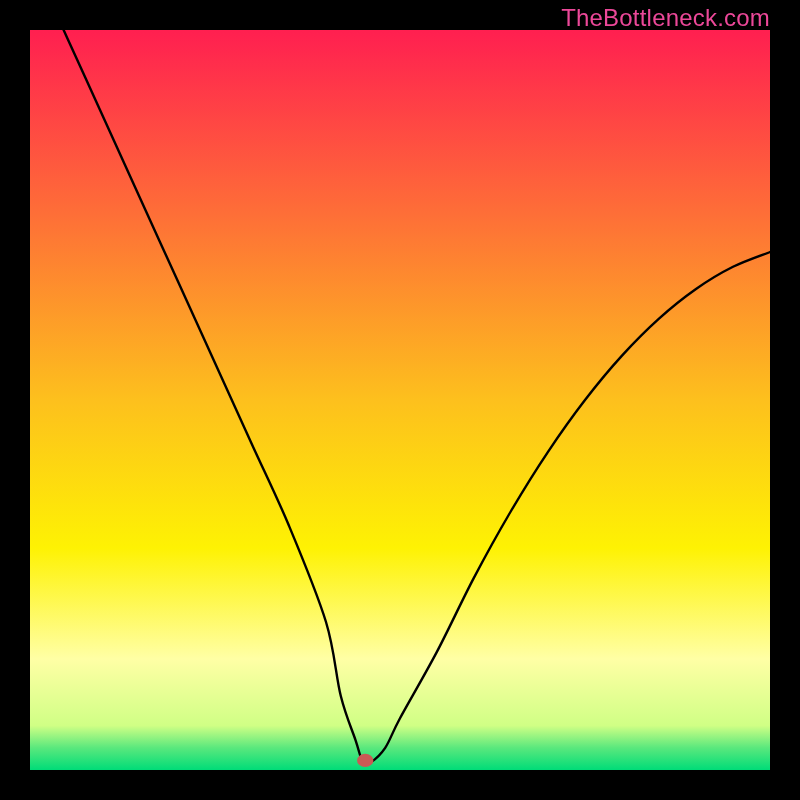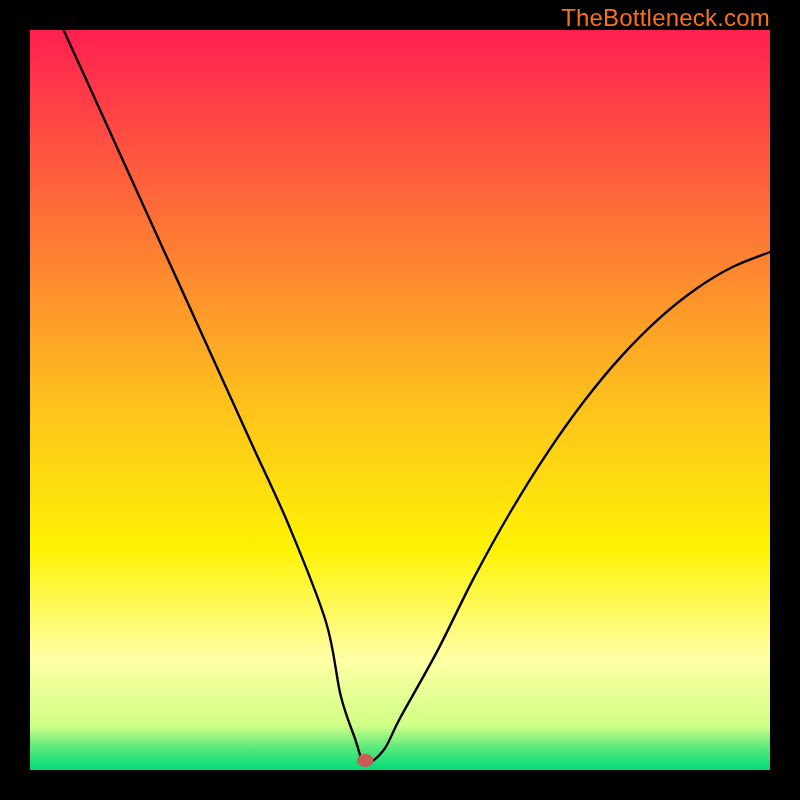--- a/index.html
+++ b/index.html
@@ -28,21 +28,21 @@
     overflow: hidden;
   }
   .gradient {
     position: absolute;
     inset: 0;
   }
   .watermark {
     position: absolute;
     top: 4px;
     right: 30px;
-    color: #f97316;
+    color: #ec4899;
     font-size: 24px;
     font-weight: 500;
     letter-spacing: 0.2px;
     font-family: Arial, sans-serif;
   }
   svg.curve {
     position: absolute;
     inset: 0;
   }
 </style>

